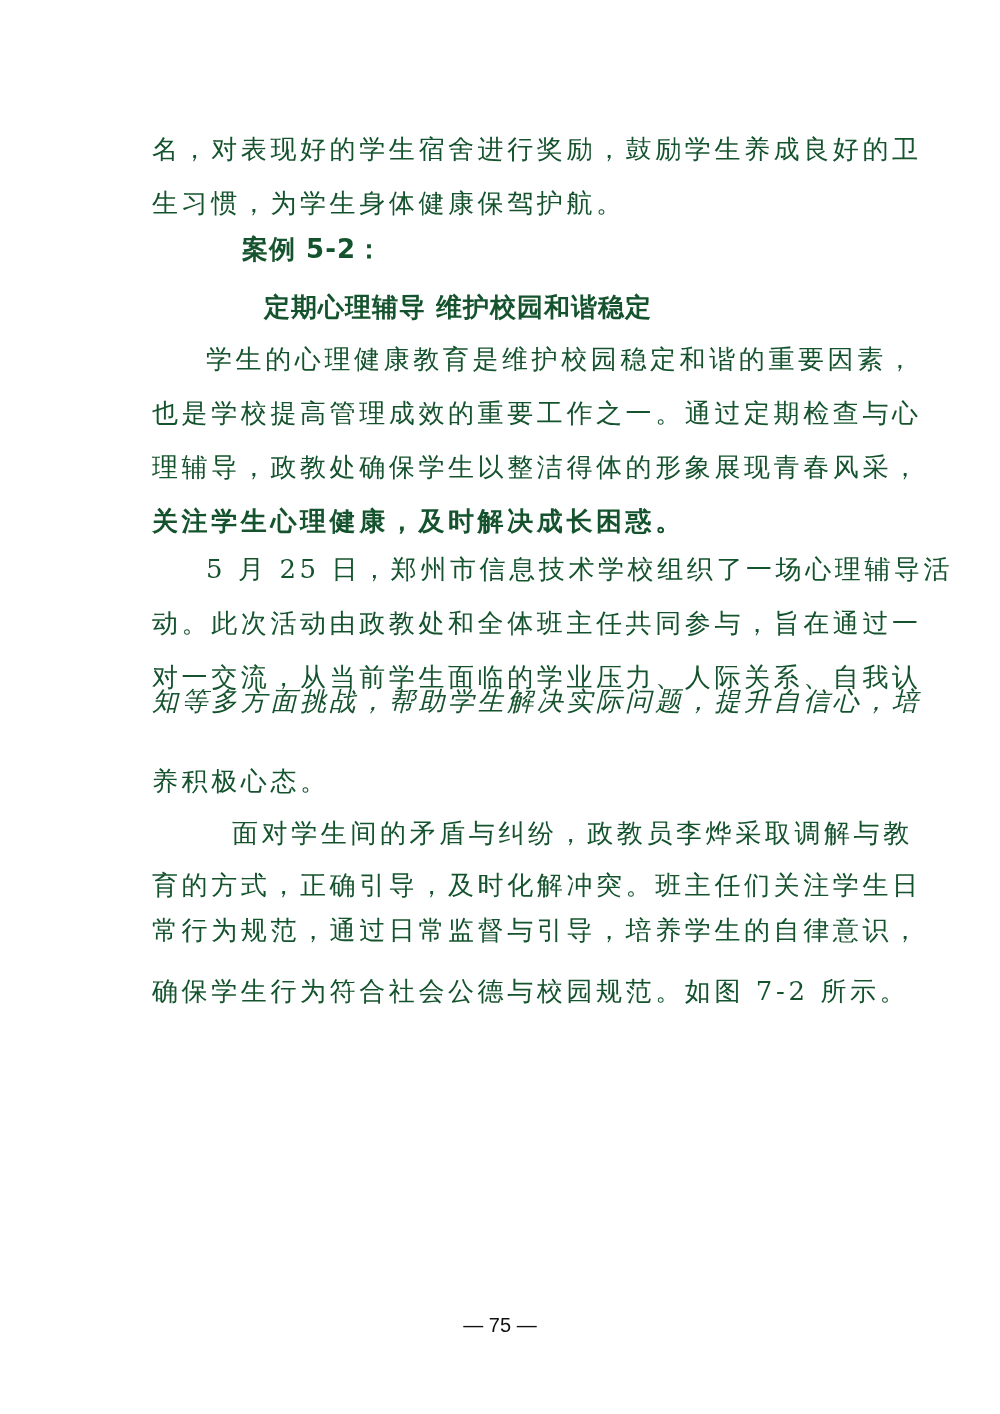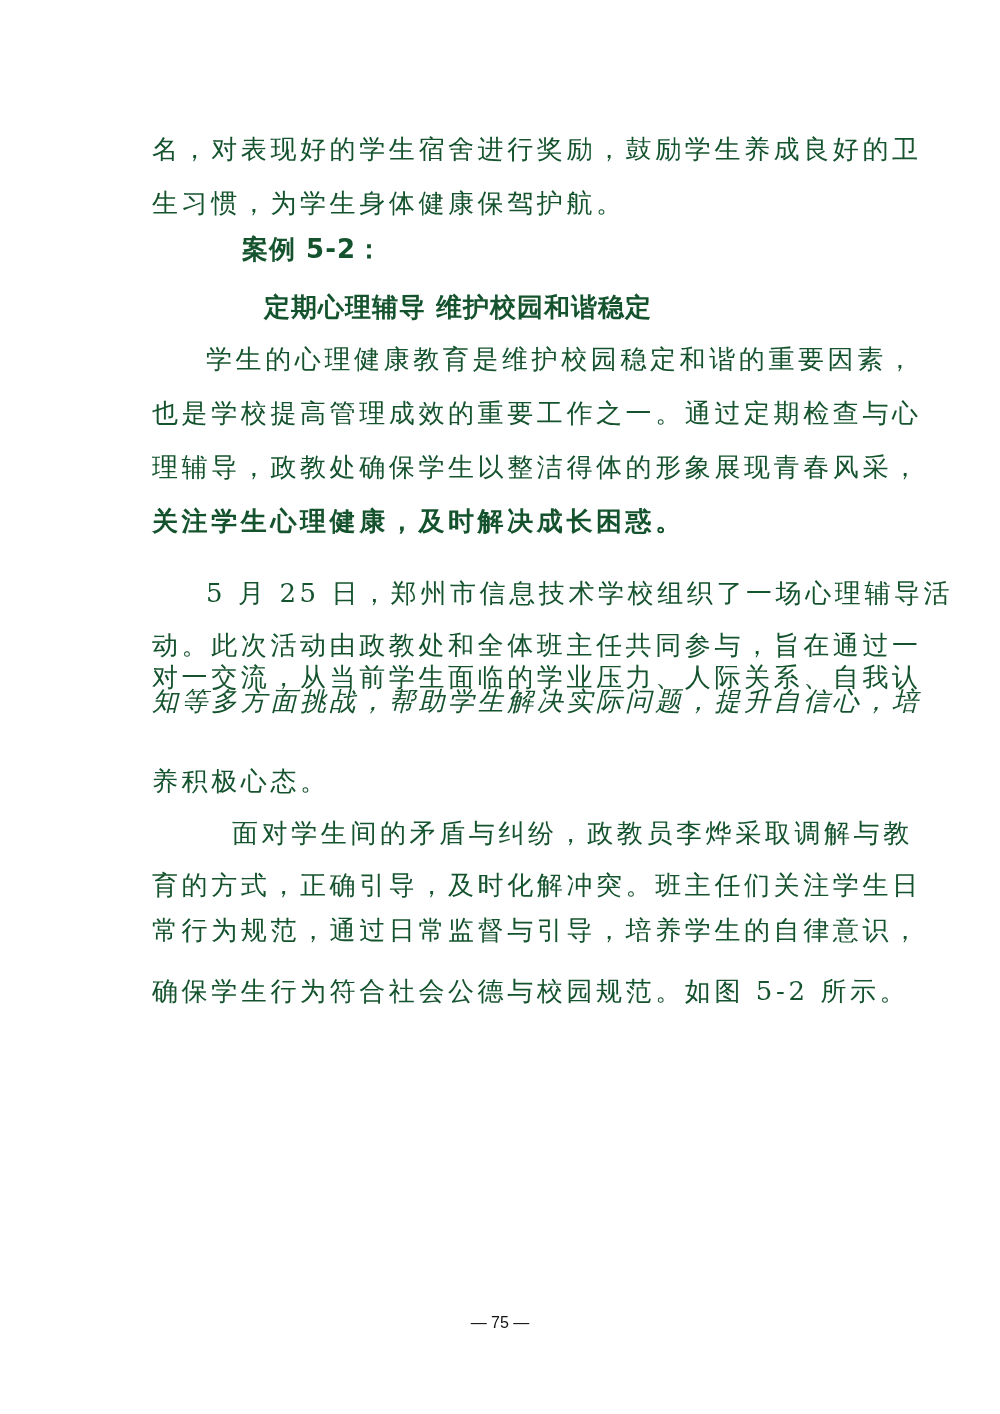--- a/index.html
+++ b/index.html
@@ -36,46 +36,46 @@
       text-align: center;
       letter-spacing: 1px;
     }
     .page-num {
       position: absolute;
       left: 0;
       width: 1000px;
       top: 1314px;
       text-align: center;
       font-family: "Liberation Sans", "DejaVu Sans", sans-serif;
-      font-size: 16px;
+      font-size: 20px;
       color: #111111;
     }
   </style>
 </head>
 <body>
 
 <div>
 
   <div class="line" style="top:132px;">名，对表现好的学生宿舍进行奖励，鼓励学生养成良好的卫</div>
   <div class="line" style="top:186px;">生习惯，为学生身体健康保驾护航。</div>
 
   <div class="line bold" style="top:232px; left:206px;margin-left:36px;">案例 5-2：</div>
 
   <div class="line bold heading" style="top:290px;">定期心理辅导 维护校园和谐稳定</div>
 
   <div class="line" style="top:342px; left:206px;">学生的心理健康教育是维护校园稳定和谐的重要因素，</div>
   <div class="line" style="top:396px;">也是学校提高管理成效的重要工作之一。通过定期检查与心</div>
   <div class="line" style="top:450px;">理辅导，政教处确保学生以整洁得体的形象展现青春风采，</div>
   <div class="line" style="top:504px;font-weight:bold;">关注学生心理健康，及时解决成长困惑。</div>
 
-  <div class="line" style="top:576px; left:206px;">5 月 25 日，郑州市信息技术学校组织了一场心理辅导活</div>
-  <div class="line" style="top:628px;">动。此次活动由政教处和全体班主任共同参与，旨在通过一</div>
+  <div class="line" style="top:552px; left:206px;">5 月 25 日，郑州市信息技术学校组织了一场心理辅导活</div>
+  <div class="line" style="top:606px;">动。此次活动由政教处和全体班主任共同参与，旨在通过一</div>
   <div class="line" style="top:660px;">对一交流，从当前学生面临的学业压力、人际关系、自我认</div>
   <div class="line" style="top:684px;font-style:italic;">知等多方面挑战，帮助学生解决实际问题，提升自信心，培</div>
   <div class="line" style="top:764px;">养积极心态。</div>
 
   <div class="line" style="top:816px; left:232px;">面对学生间的矛盾与纠纷，政教员李烨采取调解与教</div>
   <div class="line" style="top:868px;">育的方式，正确引导，及时化解冲突。班主任们关注学生日</div>
   <div class="line" style="top:914px;font-family:Liberation Serif, serif;">常行为规范，通过日常监督与引导，培养学生的自律意识，</div>
-  <div class="line" style="top:974px;">确保学生行为符合社会公德与校园规范。如图 5-2 所示。</div>
+  <div class="line" style="top:974px;">确保学生行为符合社会公德与校园规范。如图 7-2 所示。</div>
 
   <div class="page-num">— 75 —</div>
 </div>
 
 </body></html>

